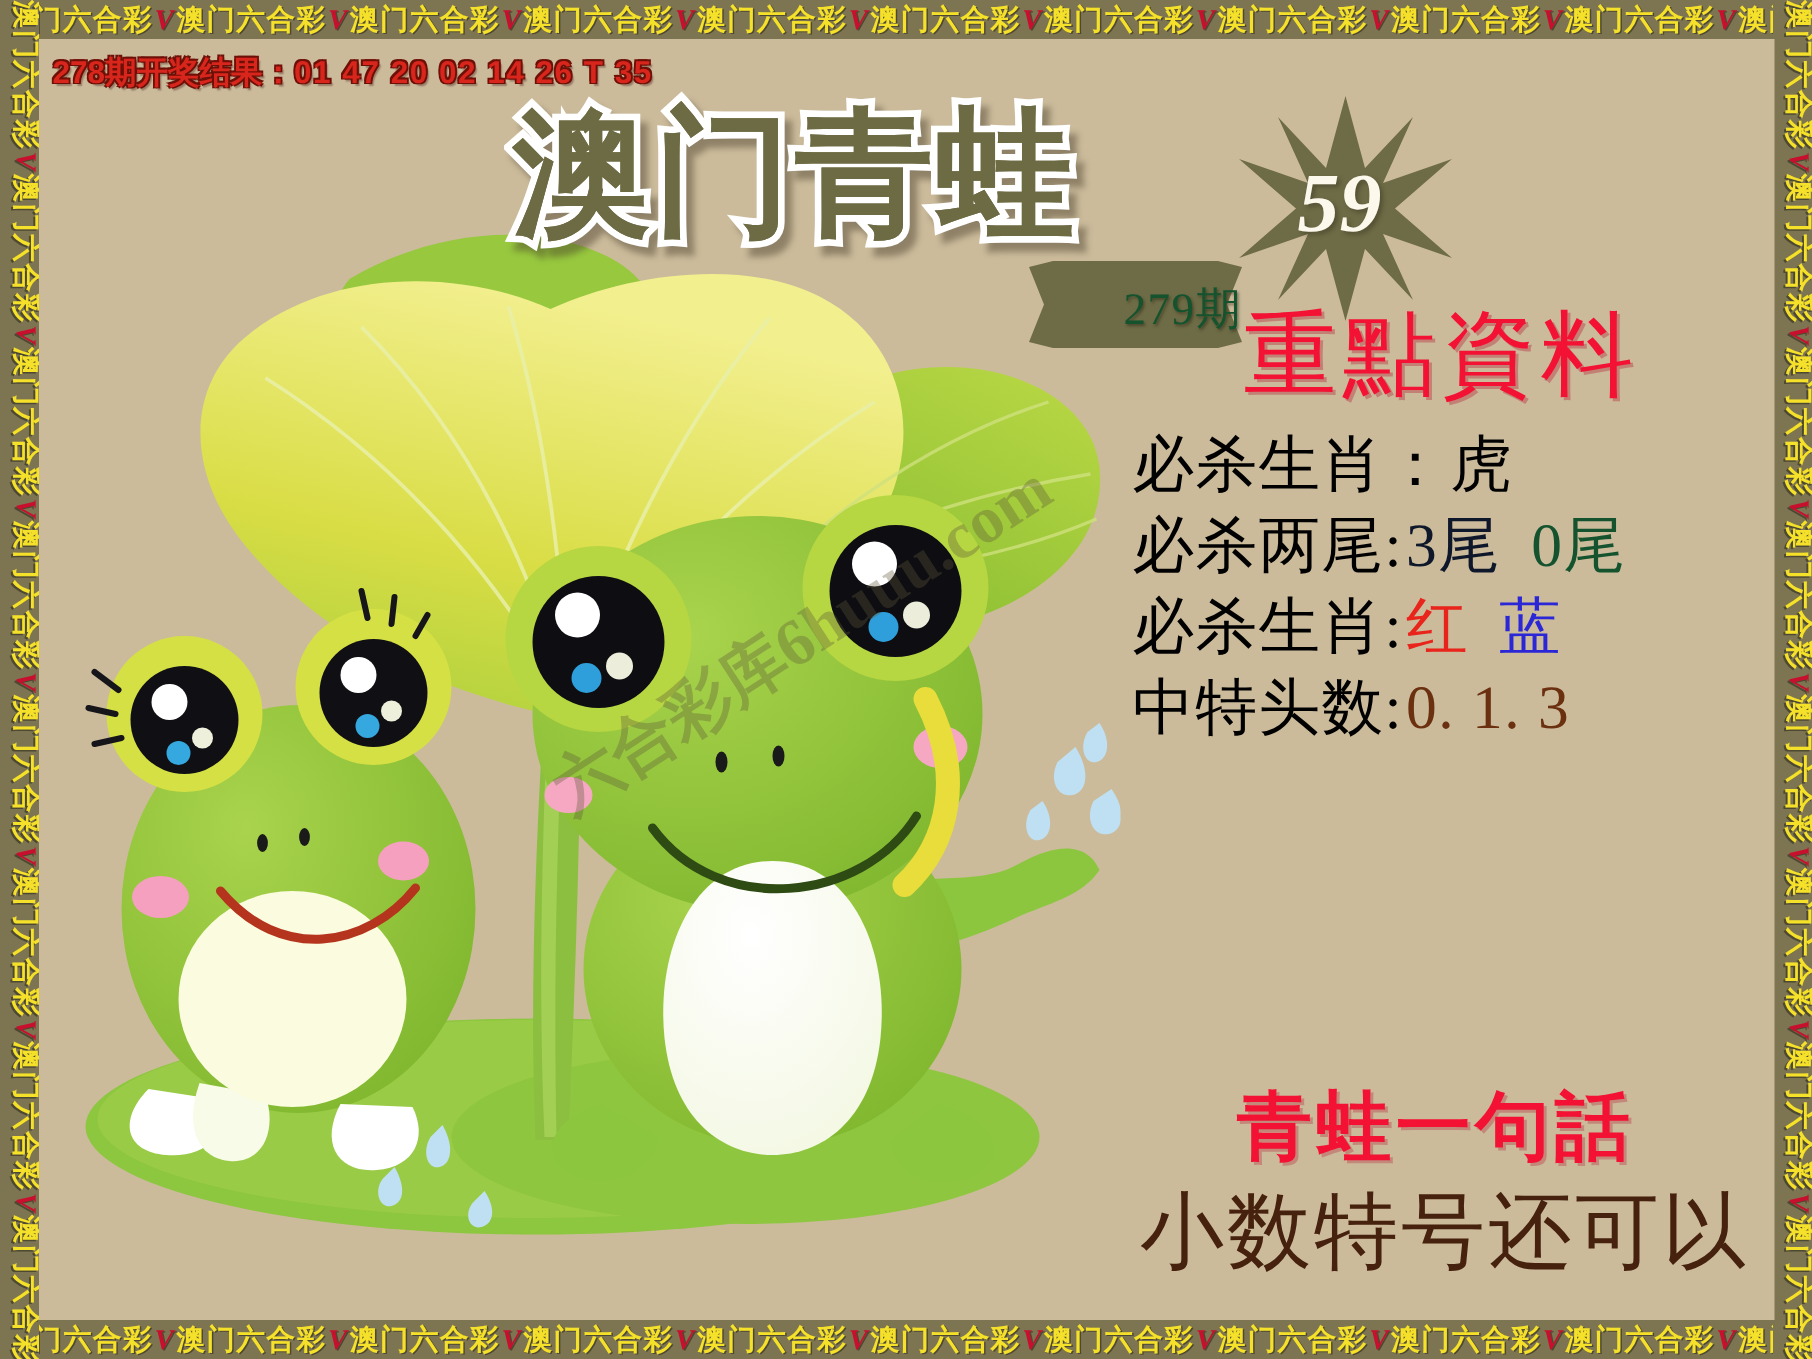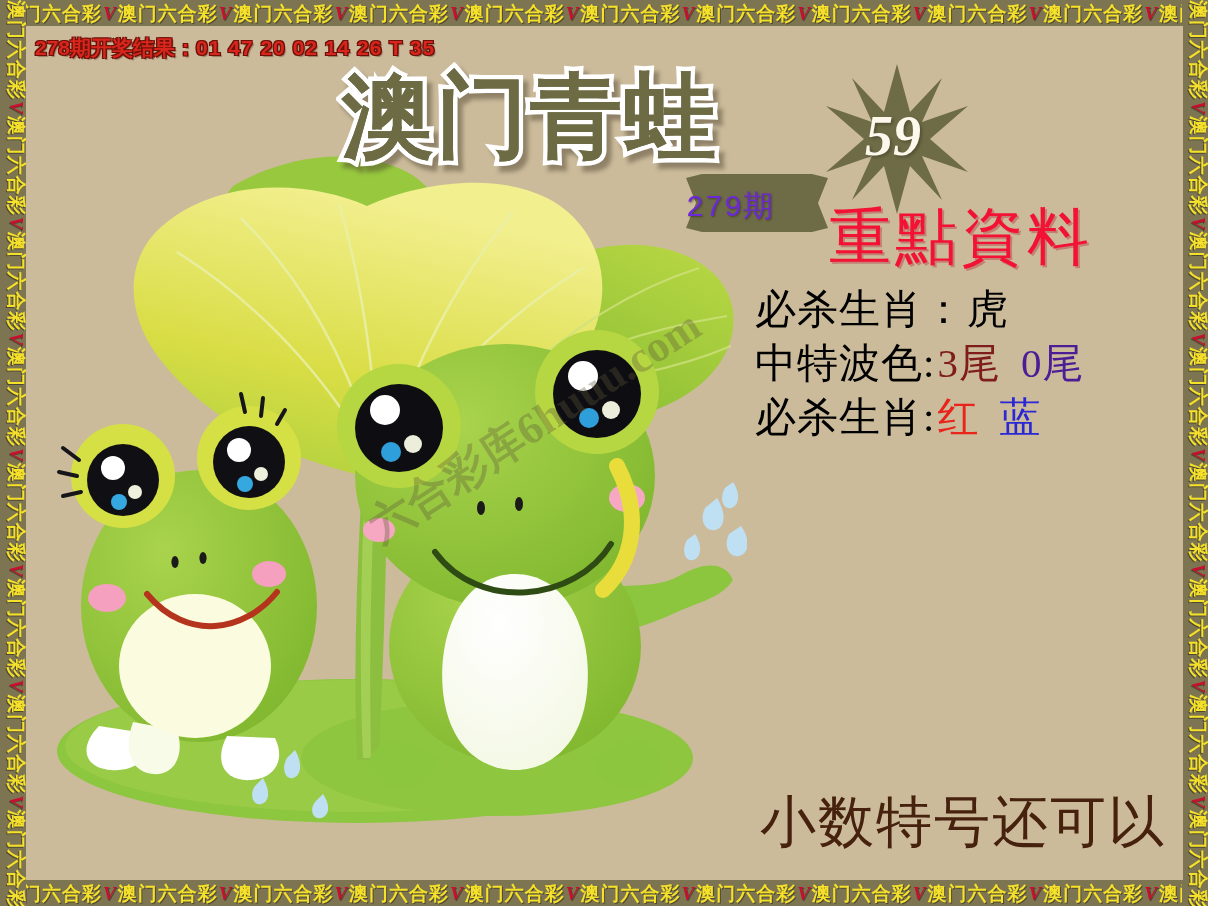--- a/index.html
+++ b/index.html
@@ -102,23 +102,23 @@
     position:absolute;left:838px;top:78px;z-index:26;
     font-family:"Liberation Serif","DejaVu Serif",serif;
     font-style:italic;font-weight:bold;font-size:56px;color:#fdf8ec;
     text-shadow:2px 2px 3px rgba(60,55,35,.5);
   }
 
   
   .ribbon{position:absolute;left:659px;top:148px;width:142px;height:58px;z-index:25;}
   .ribbon-text{
     position:absolute;left:659px;top:160px;width:142px;z-index:27;
-    text-align:left;
-    font-family:Liberation Mono, monospace;
-    font-size:30px;color:#6d28d9;letter-spacing:1px;
+    text-align:right;
+    font-family:Liberation Serif, serif;
+    font-size:30px;color:#14532d;letter-spacing:1px;
     text-shadow:1px 1px 2px rgba(50,45,25,.6);
   }
 
   
   .watermark{
     position:absolute;left:330px;top:480px;
     transform:rotate(-33deg);
     transform-origin:0 0;
     font-family:"Liberation Serif","DejaVu Serif",serif;
     font-size:44px;font-weight:bold;
@@ -362,21 +362,23 @@
       <path fill="#6e6c46" d="M0 4 L16 0 L126 0 L142 4 L132 29 L142 54 L126 58 L16 58 L0 54 L10 29 Z"></path>
     </svg>
     <div class="ribbon-text">279期</div>
 
     <div class="watermark">六合彩库6huuu.com</div>
 
     <div class="panel">
       <div class="panel-head">重點資料</div>
       <div class="rows" id="panel-rows">
           <div class="row"><span class="label">必杀生肖：</span><span class="val" style="color: rgb(0, 0, 0);">虎</span></div>
-          <div class="row"><span class="label">中特波色:</span><span class="val" style="color: #7f1d1d;">3尾</span><span class="v-gap"></span><span class="val" style="color: #4c1d95; text-align: center;">0尾</span></div>
+          <div class="row"><span class="label">必杀两尾:</span><span class="val" style="color: #0f172a;">3尾</span><span class="v-gap"></span><span class="val" style="color: #14532d; text-align: center;">0尾</span></div>
           <div class="row"><span class="label">必杀生肖:</span><span class="val" style="color: rgb(232, 36, 27);">红</span><span class="v-gap"></span><span class="val" style="color: rgb(43, 39, 214);">蓝</span></div>
+          <div class="row"><span class="label">中特头数:</span><span class="val" style="color: rgb(107, 48, 16);">0. 1. 3</span></div>
         </div>
     </div>
 
+    <div class="phrase-head">青蛙一句話</div>
     <div class="phrase-body">小数特号还可以</div>
 
   </div>
 </div>
 
 </body></html>

